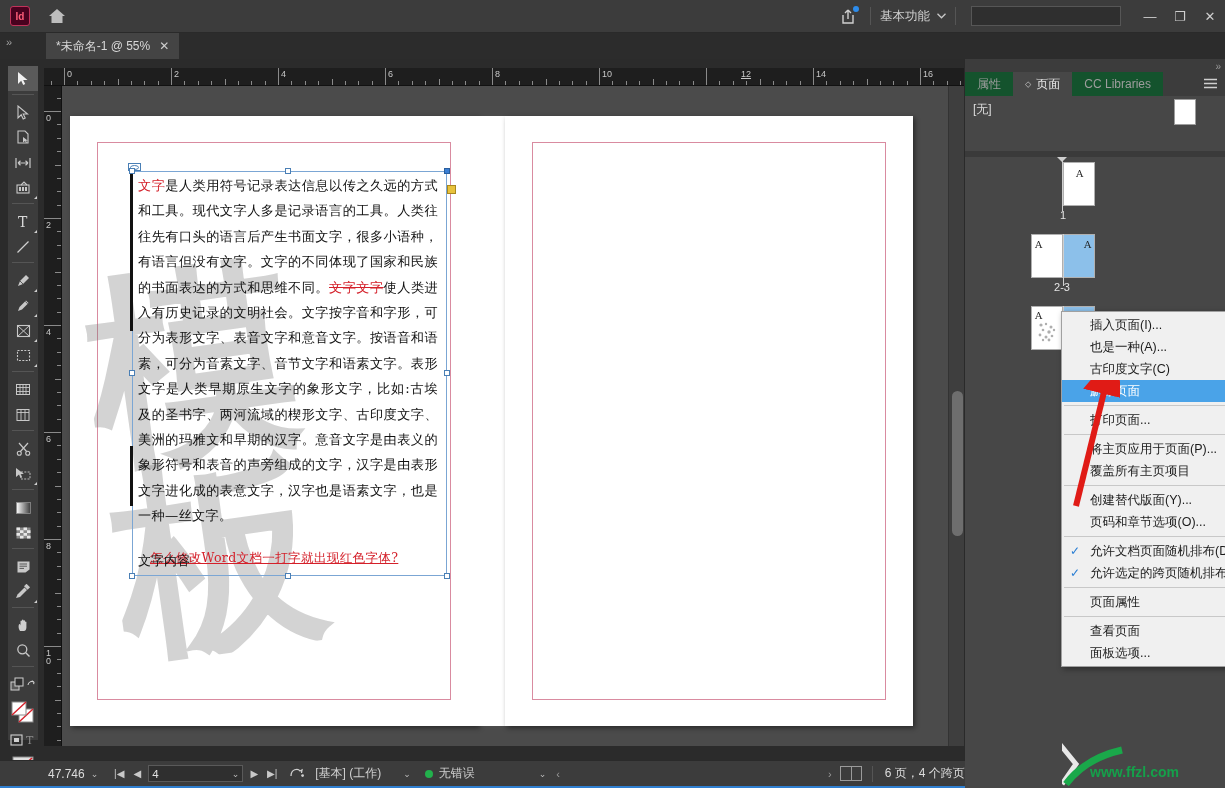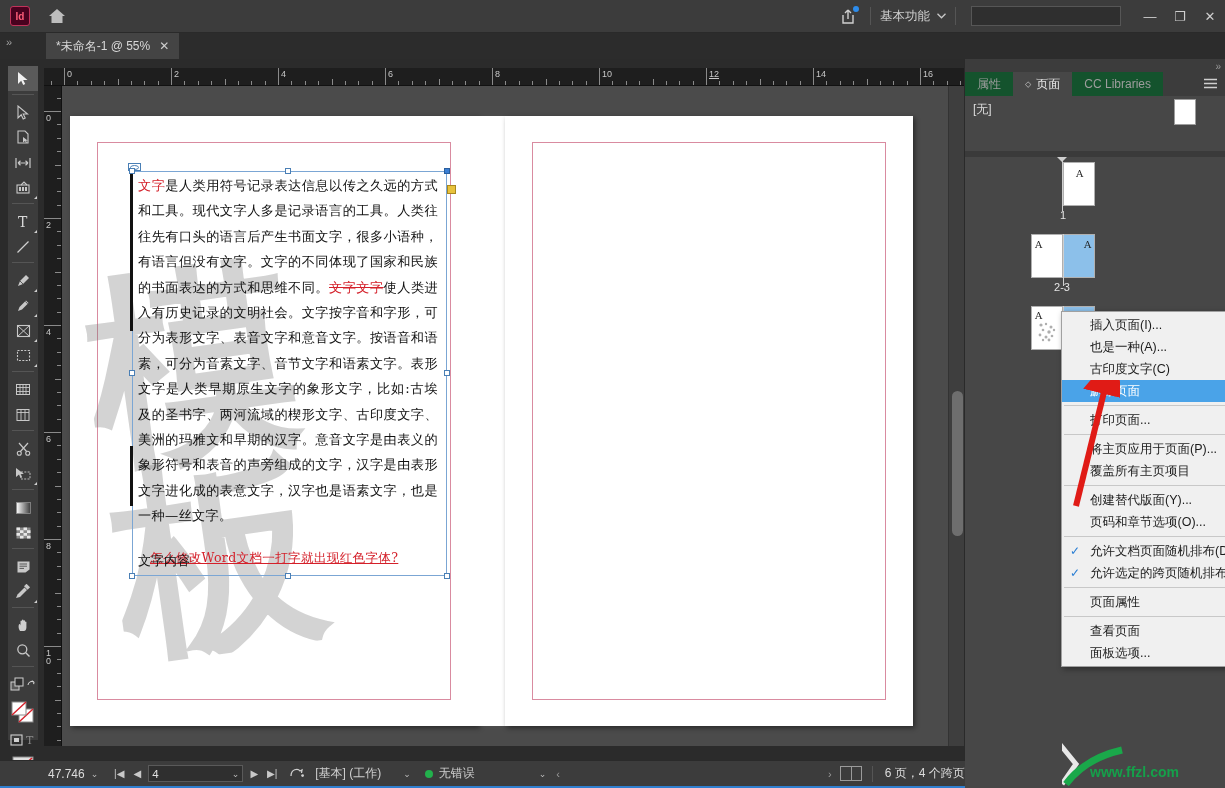--- a/index.html
+++ b/index.html
@@ -473,21 +473,21 @@
     <div class="hrt" style="left: 876px; height: 17px;"></div>
     <div class="hrt" style="left: 889.375px; height: 4px;"></div>
     <div class="hrt" style="left: 902.75px; height: 4px;"></div>
     <div class="hrt" style="left: 916.125px; height: 4px;"></div>
     <div class="hrl" style="left: 23px;">0</div>
     <div class="hrl" style="left: 130px;">2</div>
     <div class="hrl" style="left: 237px;">4</div>
     <div class="hrl" style="left: 344px;">6</div>
     <div class="hrl" style="left: 451px;">8</div>
     <div class="hrl" style="left: 558px;">10</div>
-    <div class="hrl" style="left: 665px; text-decoration: underline;">12</div>
+    <div class="hrl" style="left: 697px; text-decoration: underline;">12</div>
     <div class="hrl" style="left: 772px;">14</div>
     <div class="hrl" style="left: 879px;">16</div>
   </div>
 <div id="vruler">
     <div class="vrt" style="top: 11.625px; width: 4px;"></div>
     <div class="vrt" style="top: 25px; width: 17px;"></div>
     <div class="vrt" style="top: 38.375px; width: 4px;"></div>
     <div class="vrt" style="top: 51.75px; width: 4px;"></div>
     <div class="vrt" style="top: 65.125px; width: 4px;"></div>
     <div class="vrt" style="top: 78.5px; width: 6px;"></div>

